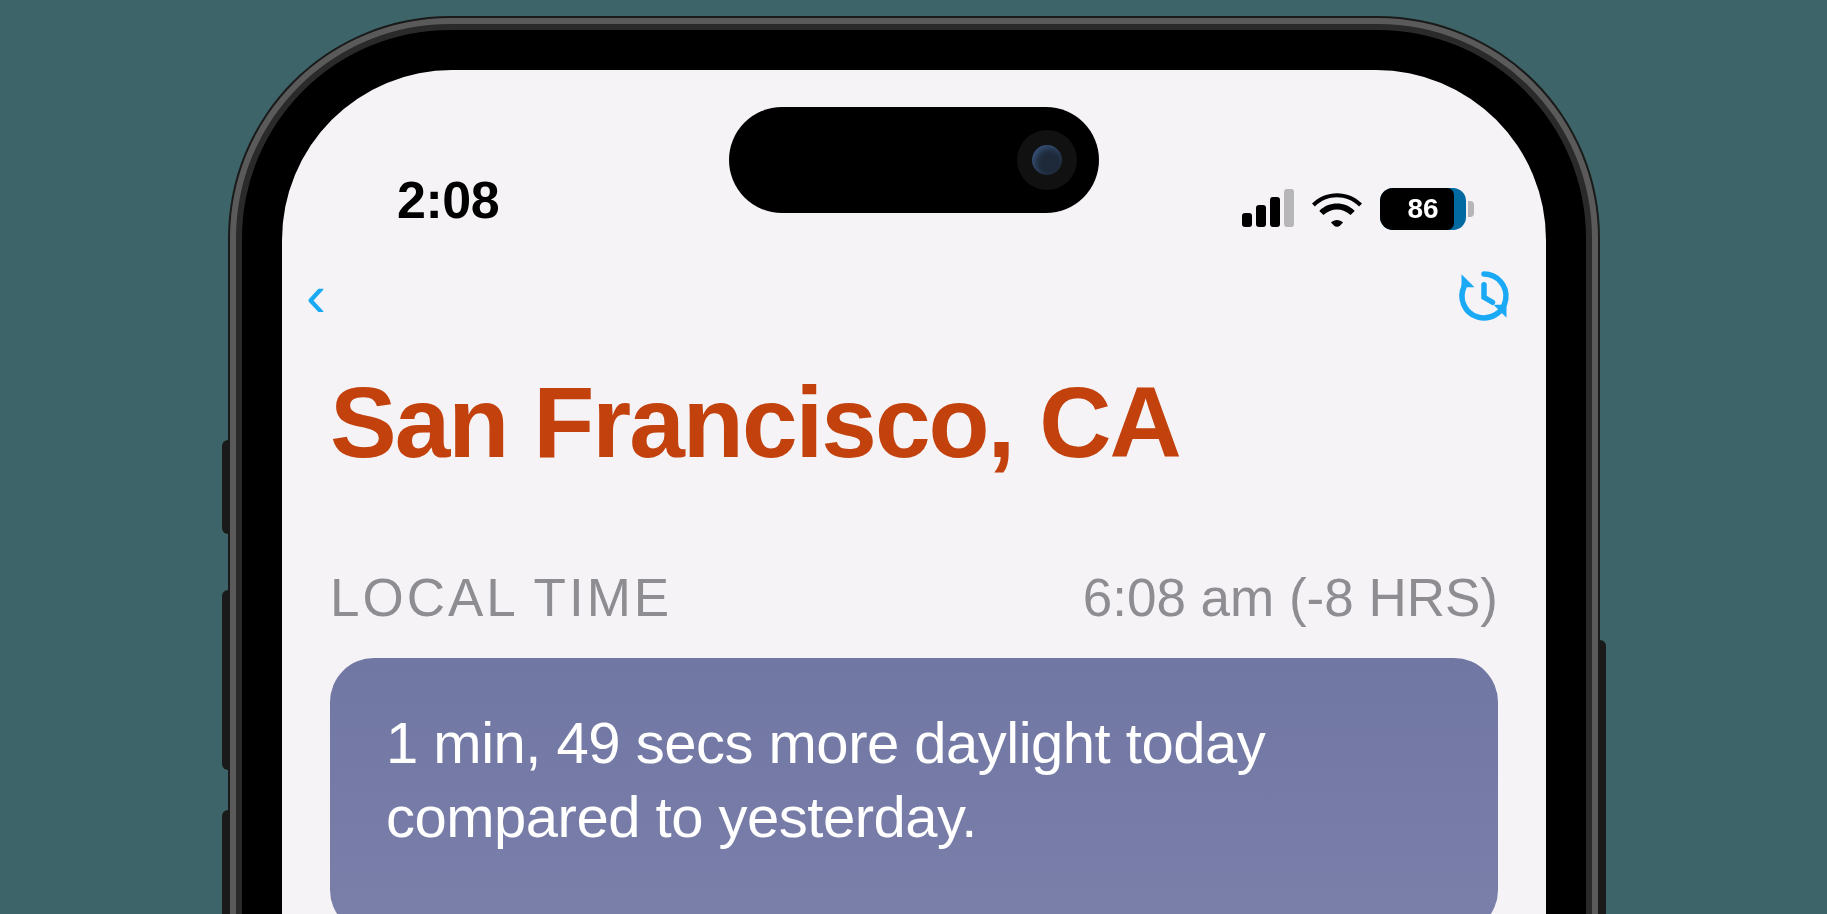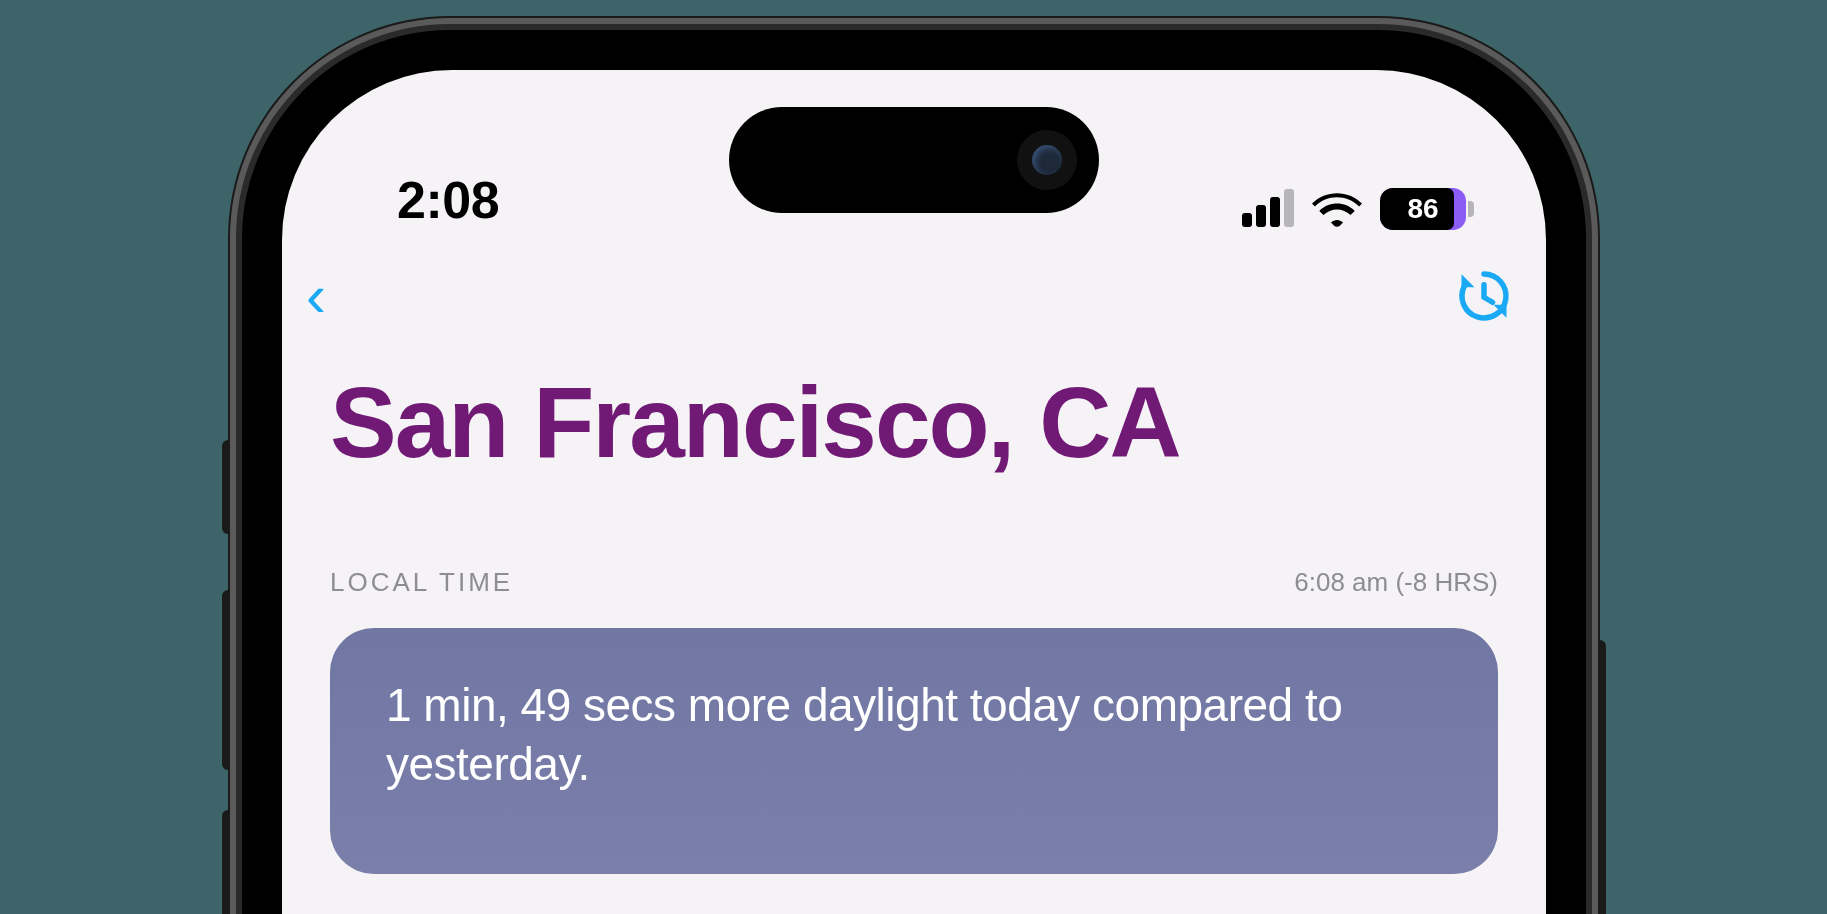--- a/index.html
+++ b/index.html
@@ -109,21 +109,21 @@
   }
   .cell-bars span:nth-child(1){height:14px;}
   .cell-bars span:nth-child(2){height:22px;}
   .cell-bars span:nth-child(3){height:30px;}
   .cell-bars span:nth-child(4){height:38px;background:#b6b6b8;}
   .wifi svg { display:block; }
   .battery {
     position: relative;
     width: 86px; height: 42px;
     border-radius: 13px;
-    background: #8b5cf6;
+    background: #0369a1;
     display:flex;align-items:center;
   }
   .battery .fill {
     position:absolute;left:0;top:0;bottom:0;
     width: 86%;
     background:#000;
     border-radius: 13px 7px 7px 13px;
   }
   .battery .nub {
     position:absolute;right:-8px;top:50%;transform:translateY(-50%);
@@ -155,42 +155,42 @@
   
   .content {
     position:absolute;
     top: 300px; left:0; right:0;
     padding: 0 48px;
   }
   .title {
     font-size: 100px;
     font-weight: 800;
     letter-spacing: -2px;
-    color:#701a75;
+    color:#c2410c;
     line-height:1.05;
   }
   .row-local {
     margin-top: 92px;
     display:flex;align-items:baseline;
-    font-size:26px;
+    font-size:53px;
     color:#8d8d92;
     letter-spacing: 0.5px;
   }
   .row-local .lbl { font-weight:400; letter-spacing:3px; }
   .row-local .val { margin-left:auto; font-weight:400; letter-spacing:0;text-align:right; }
 
   .card {
     margin-top: 30px;
     background: linear-gradient(180deg,#7177a3 0%, #7a80aa 100%);
     border-radius: 44px;
     padding: 48px 56px 80px;
     color:#fff;
   }
   .card p {
-    font-size: 46px;
+    font-size: 58px;
     font-weight: 500;
     line-height: 1.28;
     letter-spacing: -0.5px;
   }
 </style>
 </head>
 <body>
 
 <div class="side-btn left1"></div>
 <div class="side-btn left2"></div>

